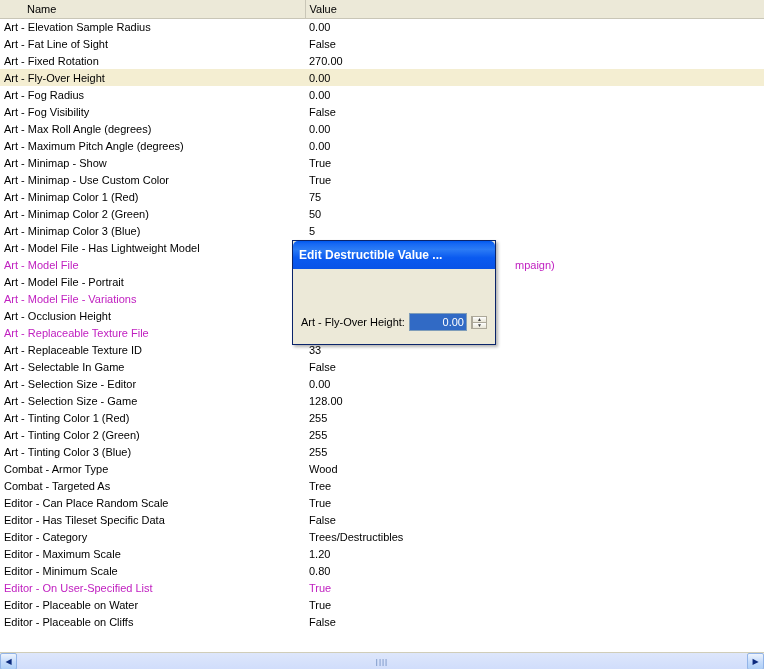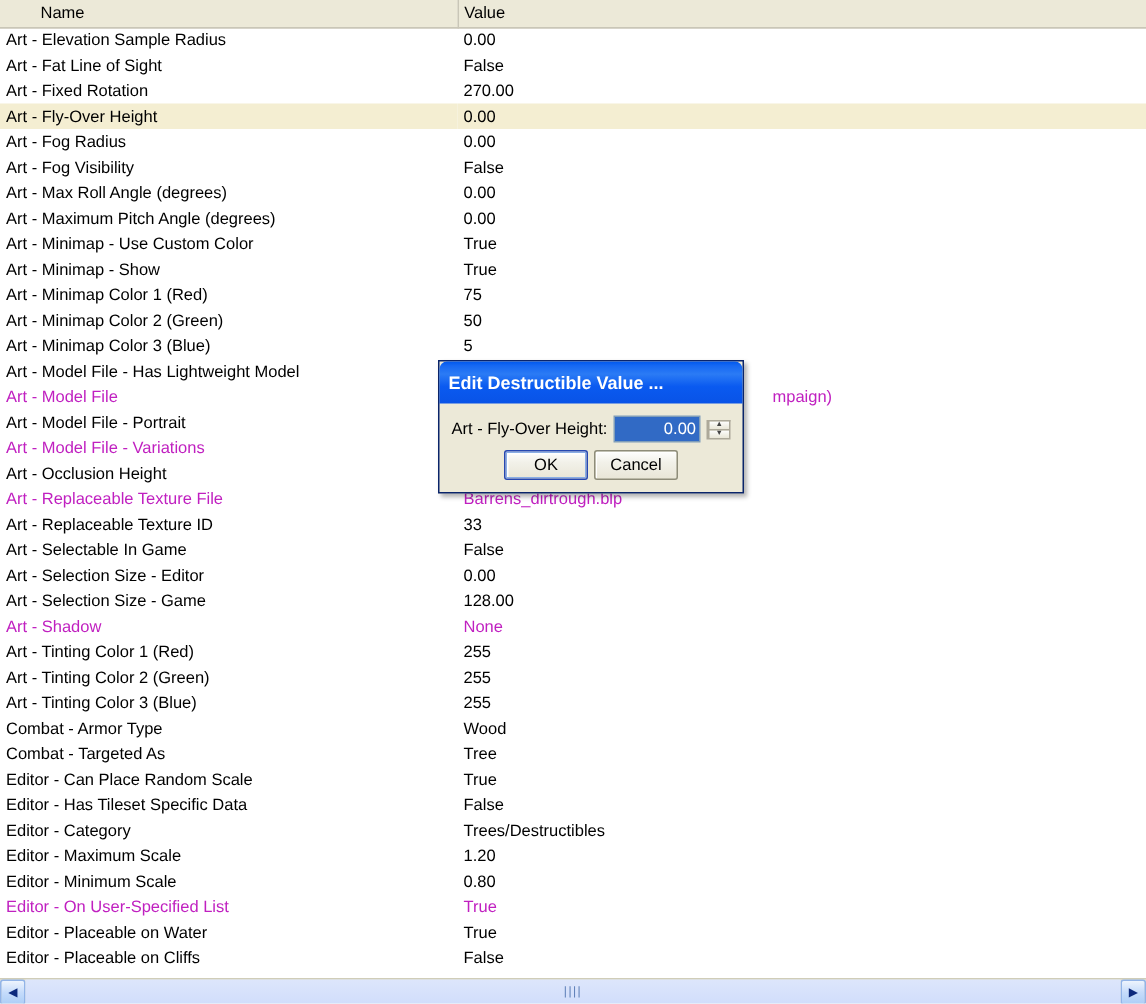--- a/index.html
+++ b/index.html
@@ -120,20 +120,21 @@
       border-radius: 5px 5px 0 0;
     }
     .dialog-body {
       padding: 8px 8px 8px 8px;
     }
     .dialog-row {
       display: flex;
       align-items: center;
       gap: 4px;
       margin-bottom: 5px;
+      margin-top: 36px;
     }
     .dialog-label {
       font-size: 11px;
     }
     .dialog-input-wrap {
       display: flex;
       border: 1px solid #7f9db9;
       background: white;
       height: 18px;
       flex: 1;
@@ -227,28 +228,28 @@
         </tr>
         <tr>
           <td>Art - Max Roll Angle (degrees)</td>
           <td>0.00</td>
         </tr>
         <tr>
           <td>Art - Maximum Pitch Angle (degrees)</td>
           <td>0.00</td>
         </tr>
         <tr>
+          <td>Art - Minimap - Show</td>
+          <td>True</td>
+        </tr>
+        <tr>
           <td>Art - Minimap - Use Custom Color</td>
           <td>True</td>
         </tr>
         <tr>
-          <td>Art - Minimap - Show</td>
-          <td>True</td>
-        </tr>
-        <tr>
           <td>Art - Minimap Color 1 (Red)</td>
           <td>75</td>
         </tr>
         <tr>
           <td>Art - Minimap Color 2 (Green)</td>
           <td>50</td>
         </tr>
         <tr>
           <td>Art - Minimap Color 3 (Blue)</td>
           <td>5</td>
@@ -285,24 +286,20 @@
           <td>Art - Selectable In Game</td>
           <td>False</td>
         </tr>
         <tr>
           <td>Art - Selection Size - Editor</td>
           <td>0.00</td>
         </tr>
         <tr>
           <td>Art - Selection Size - Game</td>
           <td>128.00</td>
-        </tr>
-        <tr>
-          <td class="modified">Art - Shadow</td>
-          <td class="modified">None</td>
         </tr>
         <tr>
           <td>Art - Tinting Color 1 (Red)</td>
           <td>255</td>
         </tr>
         <tr>
           <td>Art - Tinting Color 2 (Green)</td>
           <td>255</td>
         </tr>
         <tr>
@@ -369,18 +366,14 @@
     <div class="dialog-row">
       <span class="dialog-label">Art - Fly-Over Height:</span>
       <div class="dialog-input-wrap">
         <input class="dialog-input" value="0.00" style="">
       </div>
       <div class="spinner">
         <div class="spinner-btn">▲</div>
         <div class="spinner-btn">▼</div>
       </div>
     </div>
-    <div class="dialog-buttons">
-      <button class="win-btn default">OK</button>
-      <button class="win-btn">Cancel</button>
-    </div>
   </div>
 </div>
 
 </body></html>

